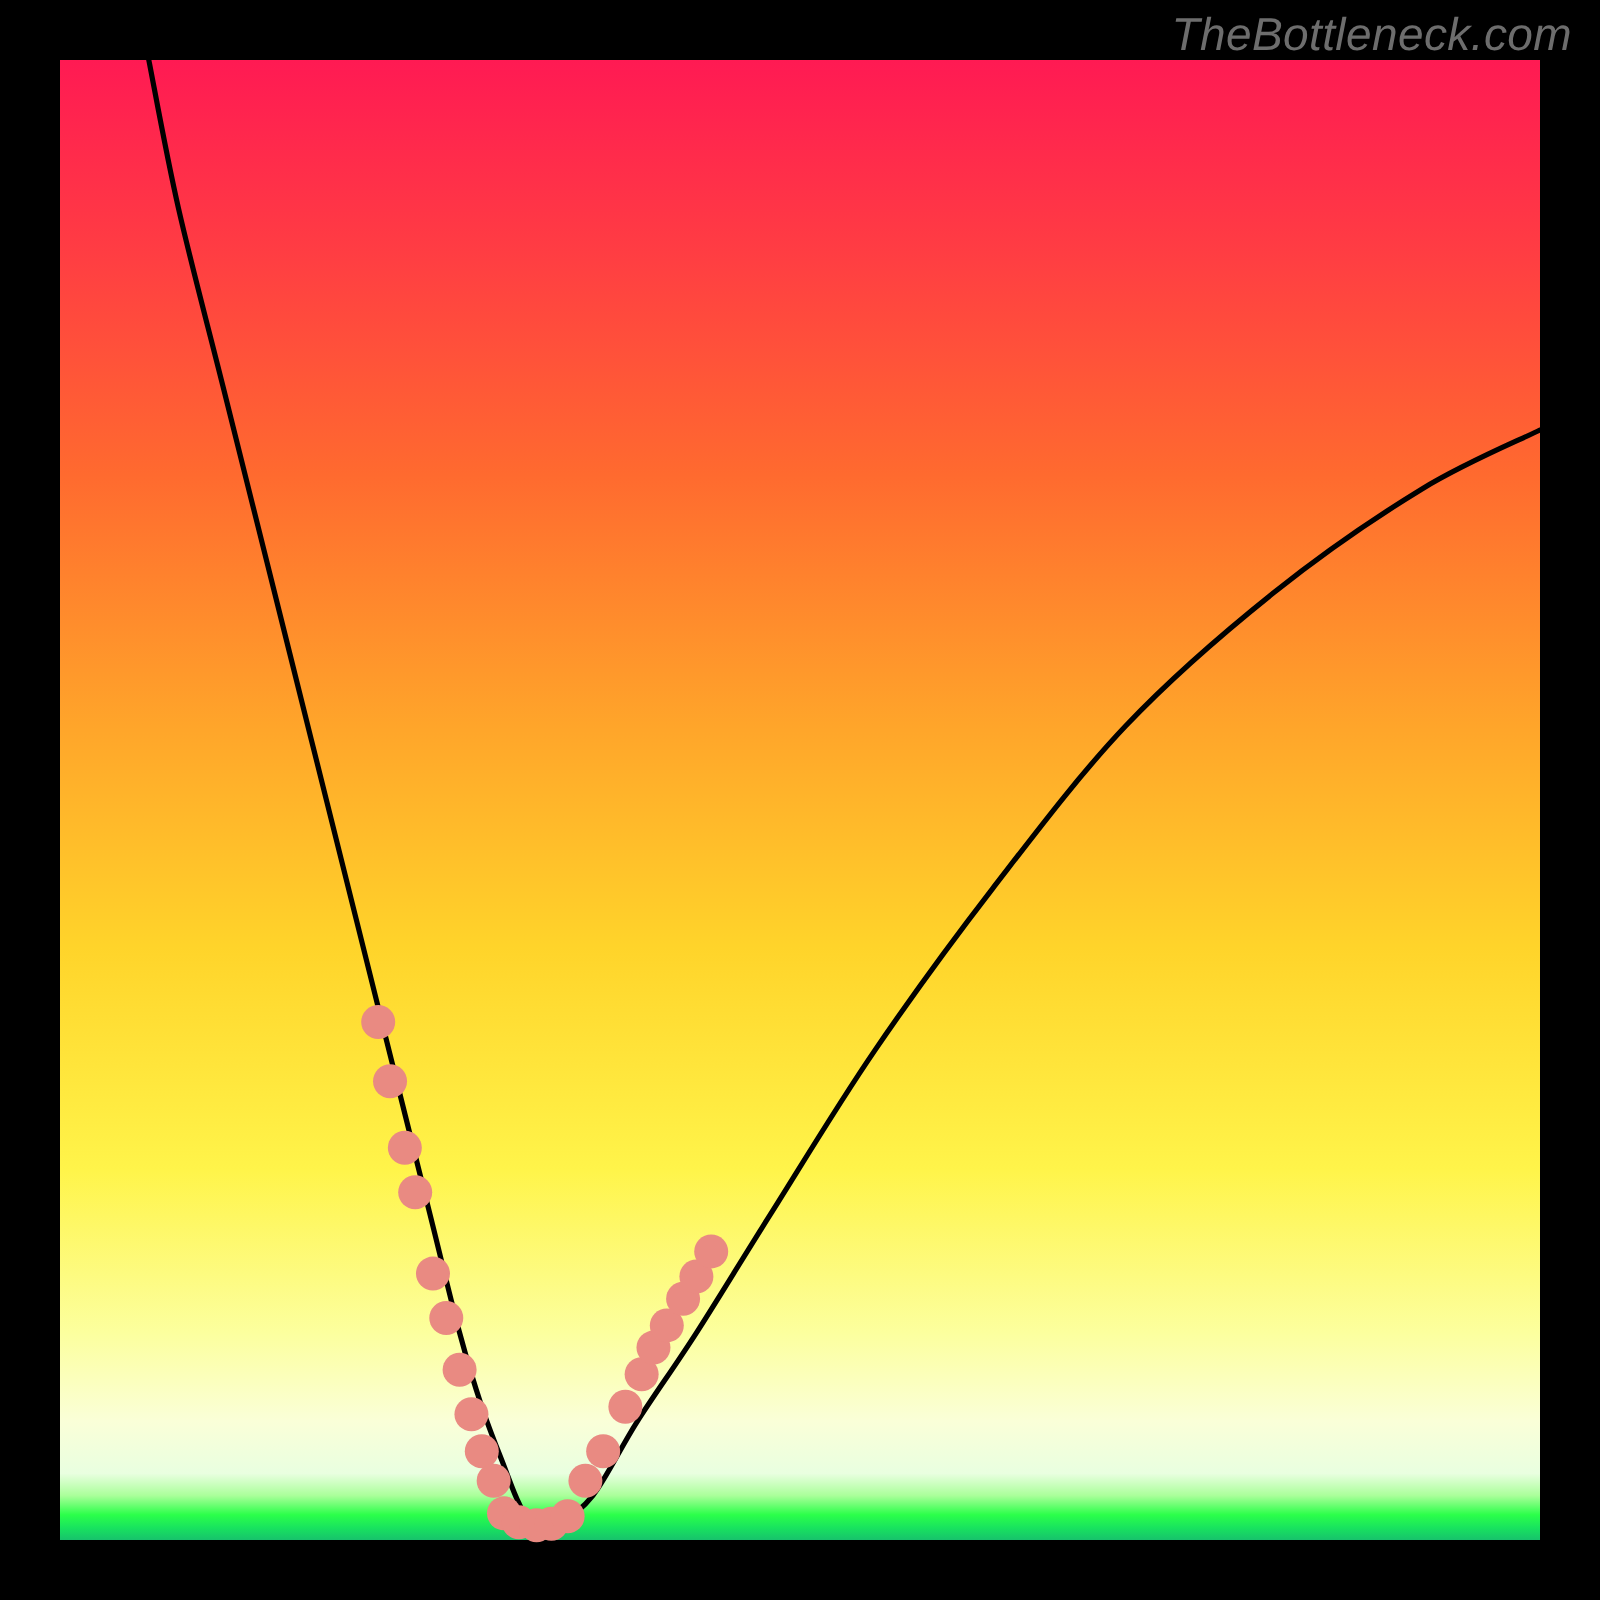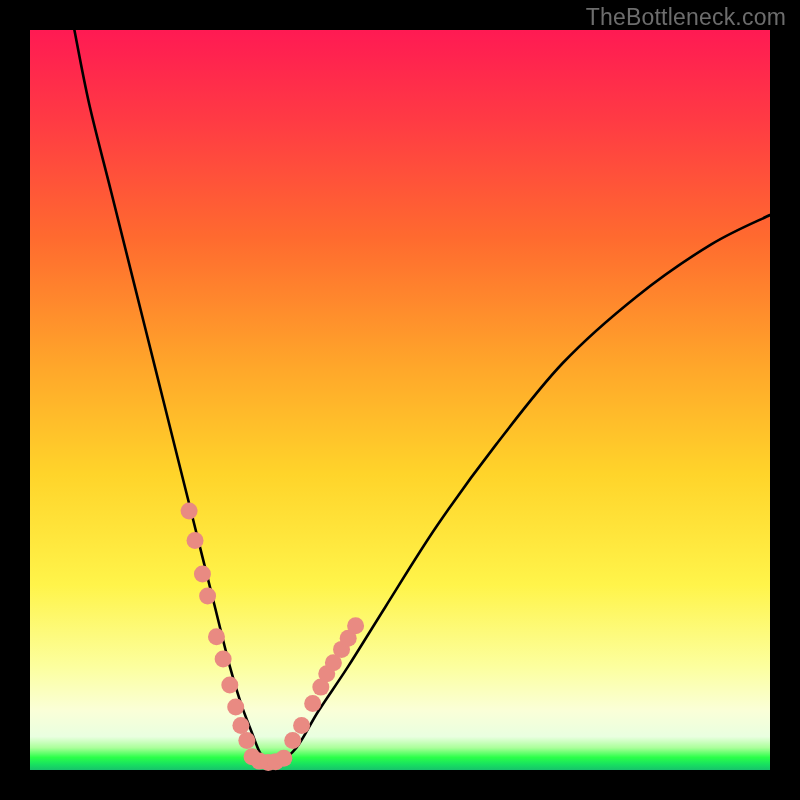--- a/index.html
+++ b/index.html
@@ -43,20 +43,21 @@
   }
   .watermark {
     position: absolute;
     top: 4px;
     right: 14px;
     color: #6d6d6d;
     font-size: 23px;
     letter-spacing: 0.2px;
     font-weight: 400;
     user-select: none;
+    font-style: italic;
   }
   svg.curve {
     position: absolute;
     left: 0;
     top: 0;
     width: 740px;
     height: 740px;
     overflow: visible;
   }
 </style>

